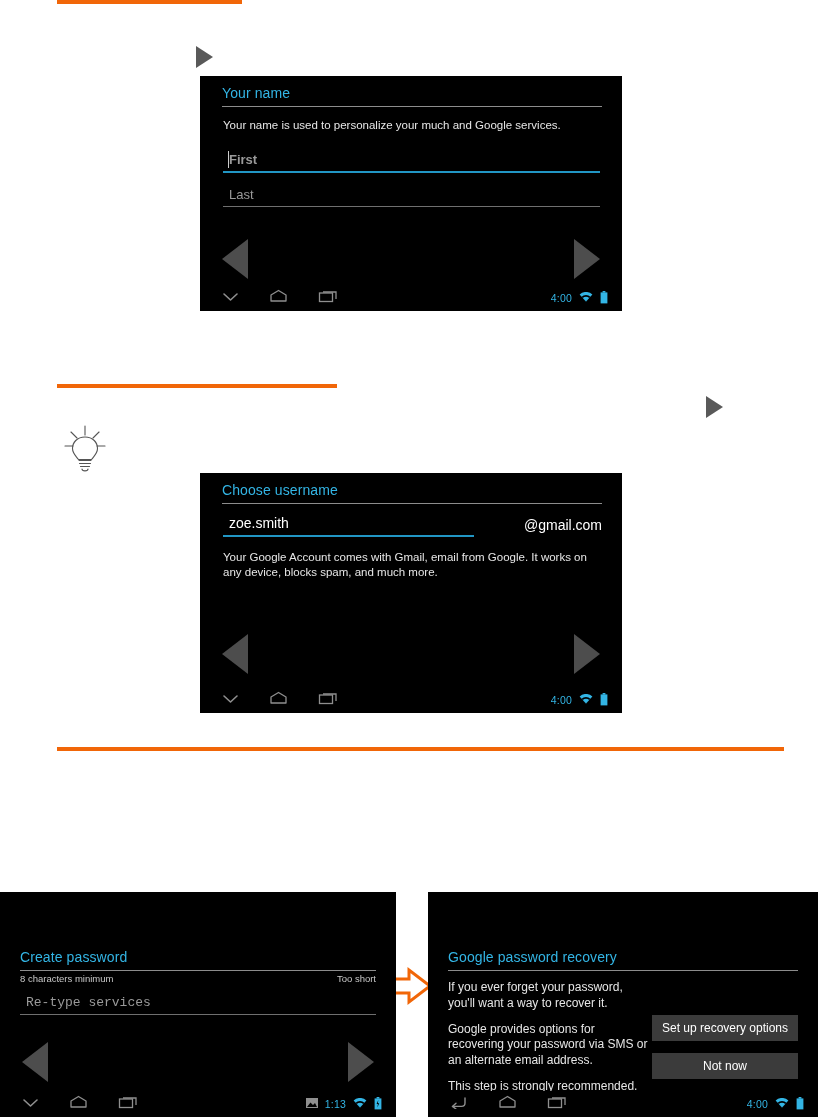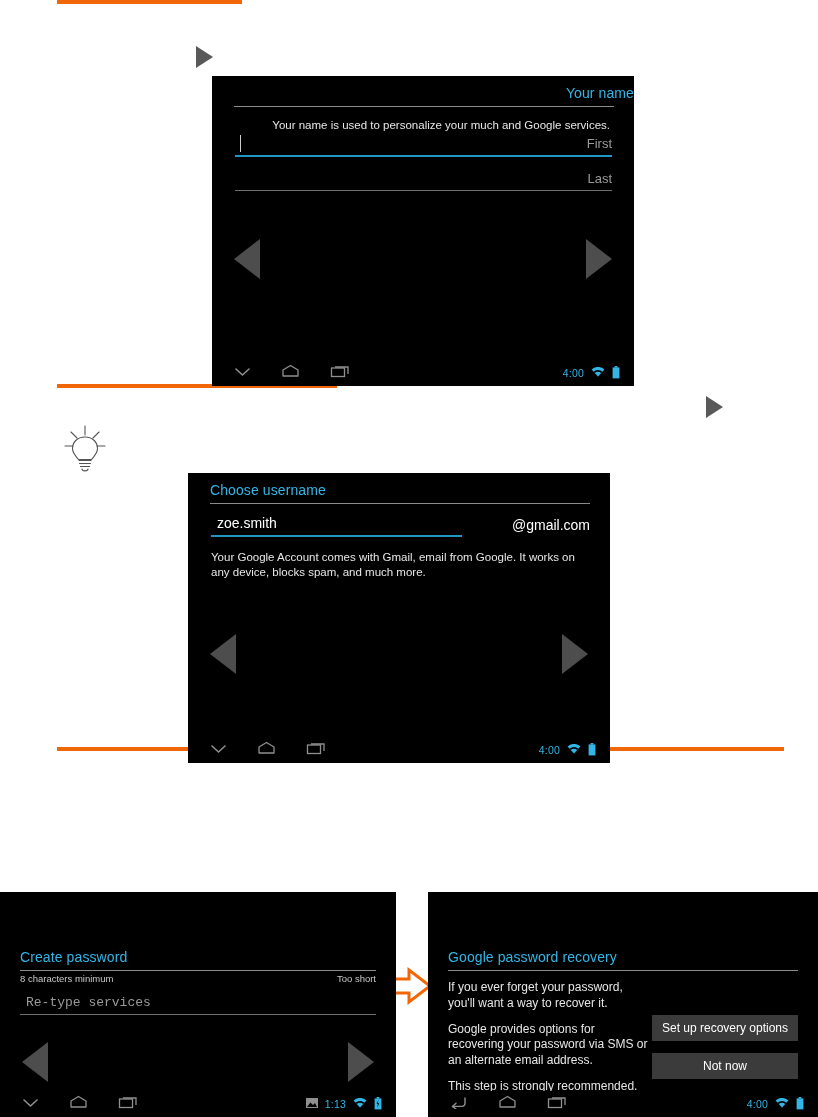--- a/index.html
+++ b/index.html
@@ -44,22 +44,22 @@
   .orange-arrow { position: absolute; left: 376px; top: 966px; width: 58px; height: 40px; }
 
   
   .panel {
     position: absolute;
     background: #000000;
     color: #ffffff;
     overflow: hidden;
     box-sizing: border-box;
   }
-  .panel-name     { left: 212px; top: 76px;  width: 422px; height: 310px; text-align: right; }
-  .panel-username { left: 188px; top: 473px; width: 422px; height: 290px; text-decoration: underline; }
+  .panel-name     { left: 200px; top: 76px;  width: 422px; height: 235px; }
+  .panel-username { left: 200px; top: 473px; width: 422px; height: 240px; text-decoration: underline; }
   .panel-password { left: 0px;   top: 892px; width: 396px; height: 225px; }
   .panel-recovery { left: 428px; top: 892px; width: 390px; height: 225px; }
 
   .panel-body { position: absolute; left: 0; right: 0; top: 0; bottom: 26px; }
 
   .scr-title {
     color: #33B5E5;
     font-size: 14px;
     padding: 9px 0 5px 22px;
     letter-spacing: .1px;
@@ -206,21 +206,21 @@
     <path d="M3 13 L33 13 L33 4 L54 20 L33 36 L33 27 L3 27 Z" fill="#ffffff" stroke="#F16608" stroke-width="3" stroke-linejoin="miter"></path>
   </svg>
 </div>
 
 <div class="panel panel-name">
   <div class="panel-body">
     <div class="scr-title">Your name</div>
     <div class="scr-divider"></div>
     <div class="scr-desc">Your name is used to personalize your much and Google services.</div>
 
-    <div class="field" style="margin-top:0;">
+    <div class="field" style="margin-top:16px;font-weight:bold;">
       <div class="caret"></div>
       <div class="ftext">First</div>
       <div class="funder active"></div>
     </div>
 
     <div class="field" style="margin-top:11px;">
       <div class="ftext">Last</div>
       <div class="funder"></div>
     </div>
 

